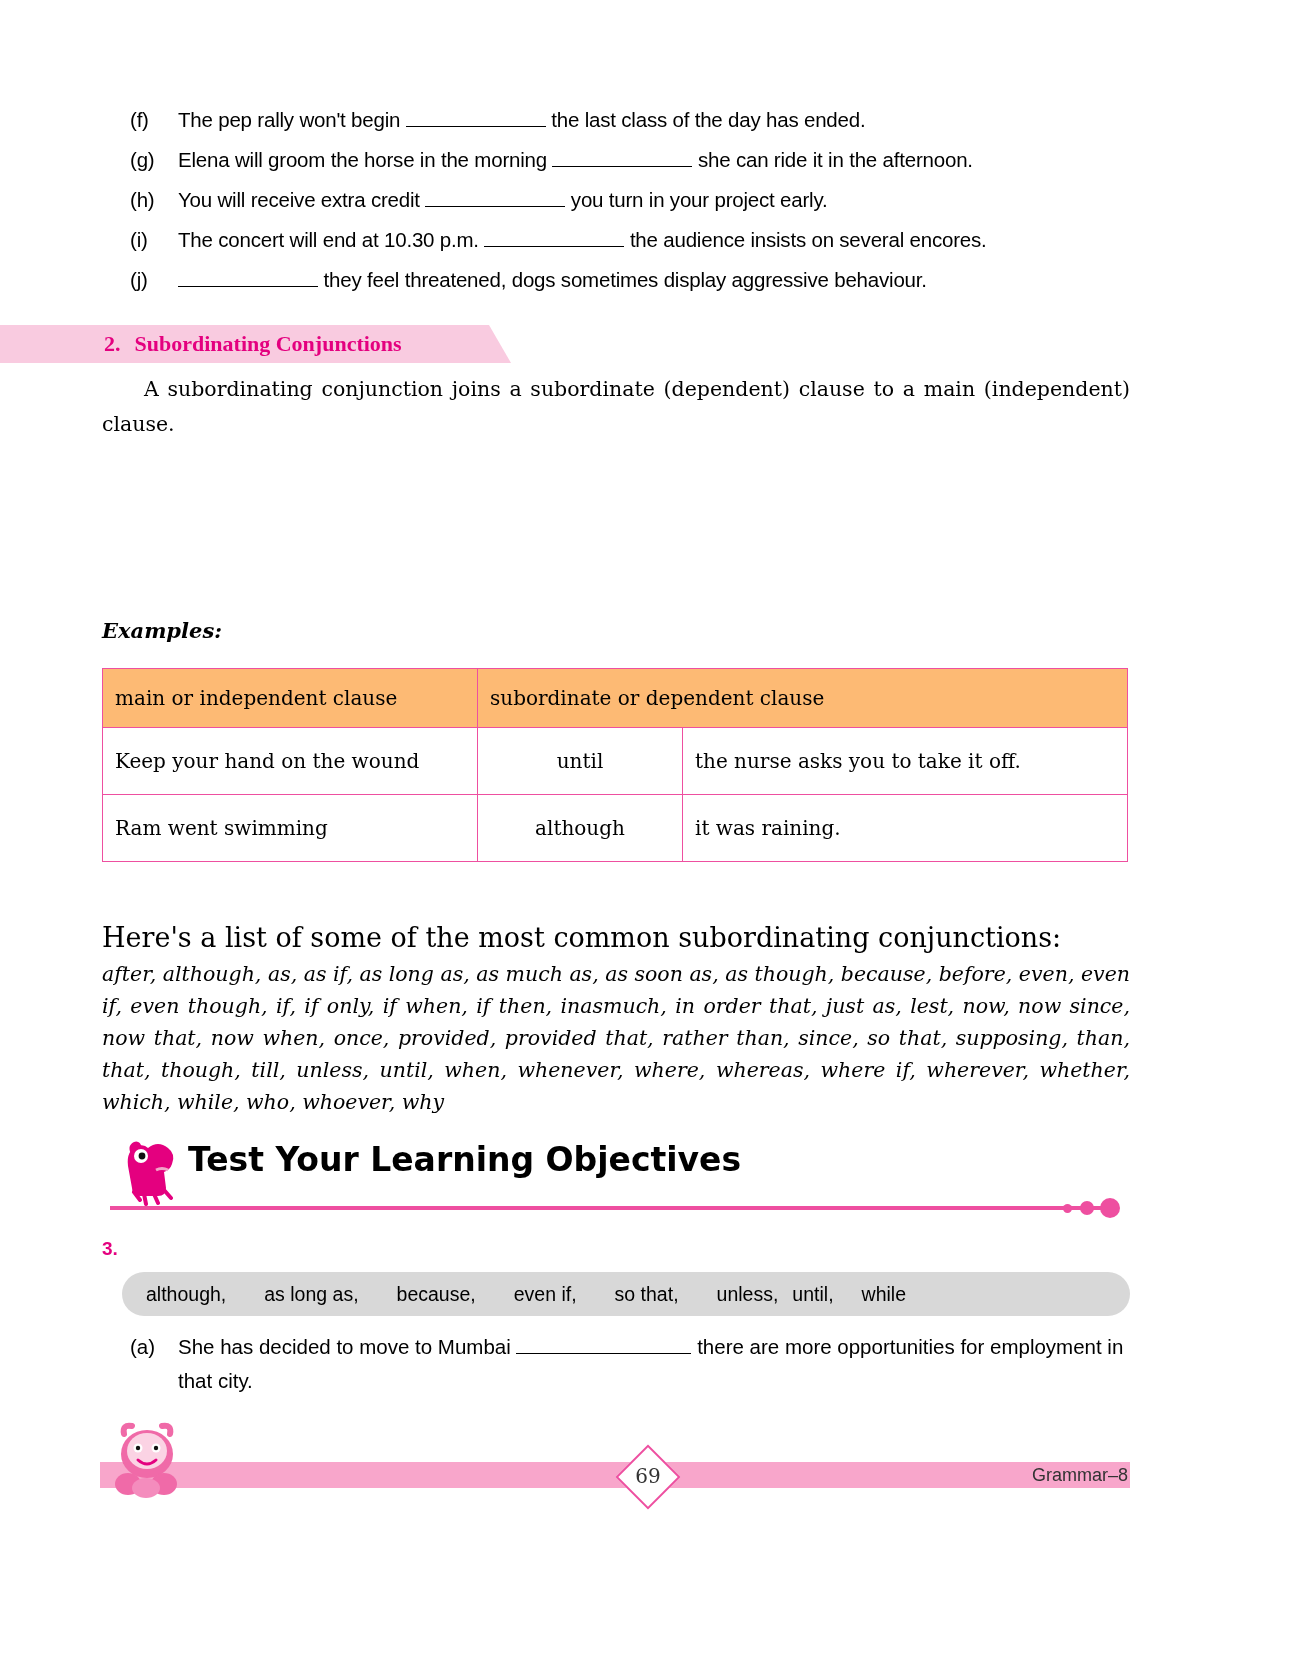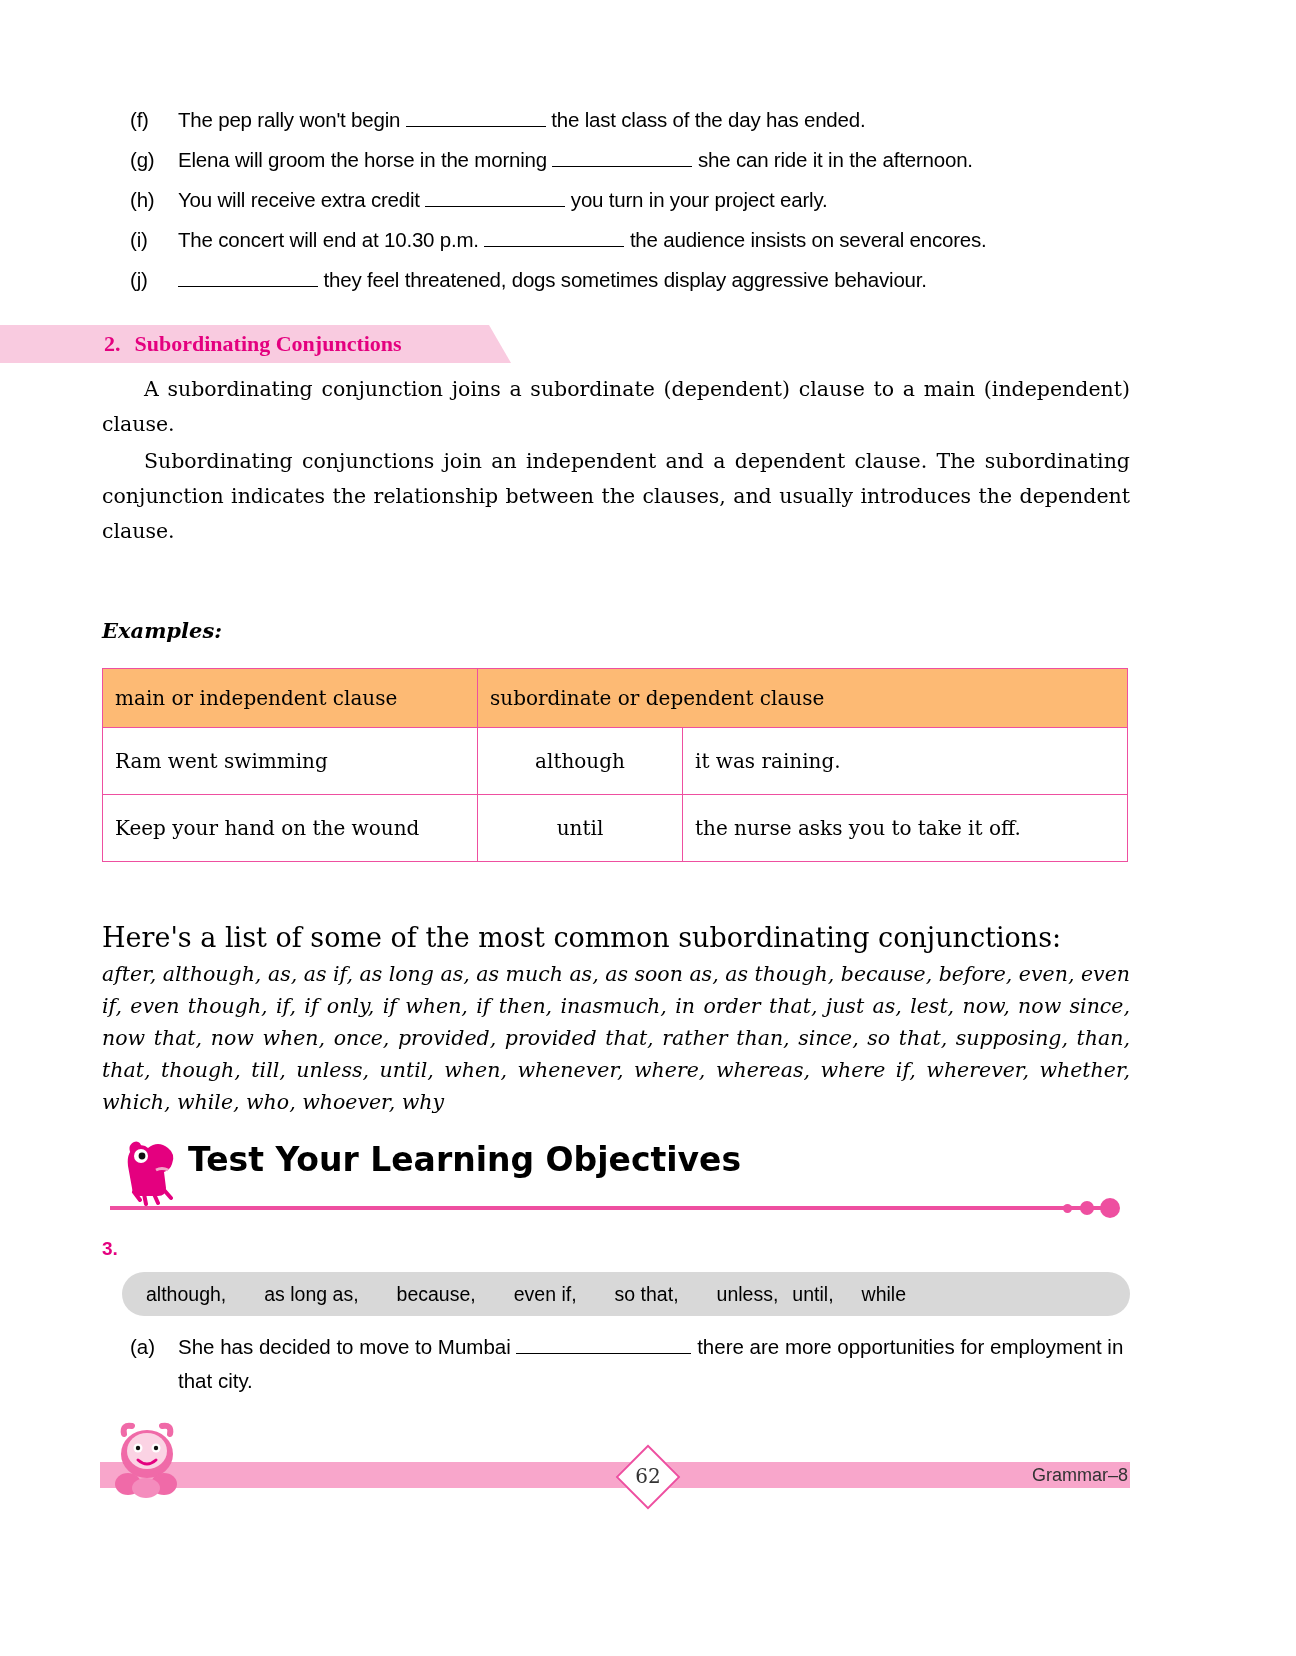--- a/index.html
+++ b/index.html
@@ -334,39 +334,38 @@
     </div>
 
   </div>
 
   <div class="sec-banner">
     <span class="num">2.</span>
     <span class="title">Subordinating Conjunctions</span>
   </div>
 
   <div class="para" id="p1">A subordinating conjunction joins a subordinate (dependent) clause to a main (independent) clause.</div>
-  <div class="para" id="p2">Subordinating conjunctions join an independent and a dependent clause. The subordinating conjunction indicates the relationship between the clauses, and usually introduces the dependent clause.</div>
 
   <div class="examples-label">Examples:</div>
 
   <table class="ex-table">
     <tbody>
         <tr class="head">
       <td class="c1">main or independent clause</td>
       <td colspan="2">subordinate or dependent clause</td>
     </tr>
     <tr class="body">
+      <td class="c1">Keep your hand on the wound</td>
+      <td class="c2">until</td>
+      <td class="c3">the nurse asks you to take it off.</td>
+    </tr>
+    <tr class="body">
       <td class="c1">Ram went swimming</td>
       <td class="c2">although</td>
       <td class="c3">it was raining.</td>
-    </tr>
-    <tr class="body">
-      <td class="c1">Keep your hand on the wound</td>
-      <td class="c2">until</td>
-      <td class="c3">the nurse asks you to take it off.</td>
     </tr>
   </tbody>
     </table>
 
   <div class="list-intro">Here's a list of some of the most common subordinating conjunctions:</div>
   <div class="conj-list">after, although, as, as if, as long as, as much as, as soon as, as though, because, before, even, even if, even though, if, if only, if when, if then, inasmuch, in order that, just as, lest, now, now since, now that, now when, once, provided, provided that, rather than, since, so that, supposing, than, that, though, till, unless, until, when, whenever, where, whereas, where if, wherever, whether, which, while, who, whoever, why</div>
 
   <div class="tylo">
 
     <svg class="monster" viewBox="0 0 64 70">
@@ -419,16 +418,16 @@
     <path d="M34 42 q9 8 18 0" stroke="#e4007f" stroke-width="3" fill="none" stroke-linecap="round"></path>
     <path d="M20 16 q-2 -10 8 -8 M66 16 q2 -10 -8 -8" stroke="#f06aa8" stroke-width="6" fill="none" stroke-linecap="round"></path>
     <ellipse cx="24" cy="66" rx="13" ry="11" fill="#f06aa8"></ellipse>
     <ellipse cx="60" cy="66" rx="13" ry="11" fill="#f06aa8"></ellipse>
     <ellipse cx="42" cy="70" rx="14" ry="10" fill="#f48cbd"></ellipse>
   </svg>
 
   <div class="footer-diamond">
     <div class="dia"></div>
   </div>
-  <div class="footer-pageno">62</div>
+  <div class="footer-pageno">69</div>
   <div class="footer-right">Grammar–8</div>
 
 </div>
 
 </body></html>

